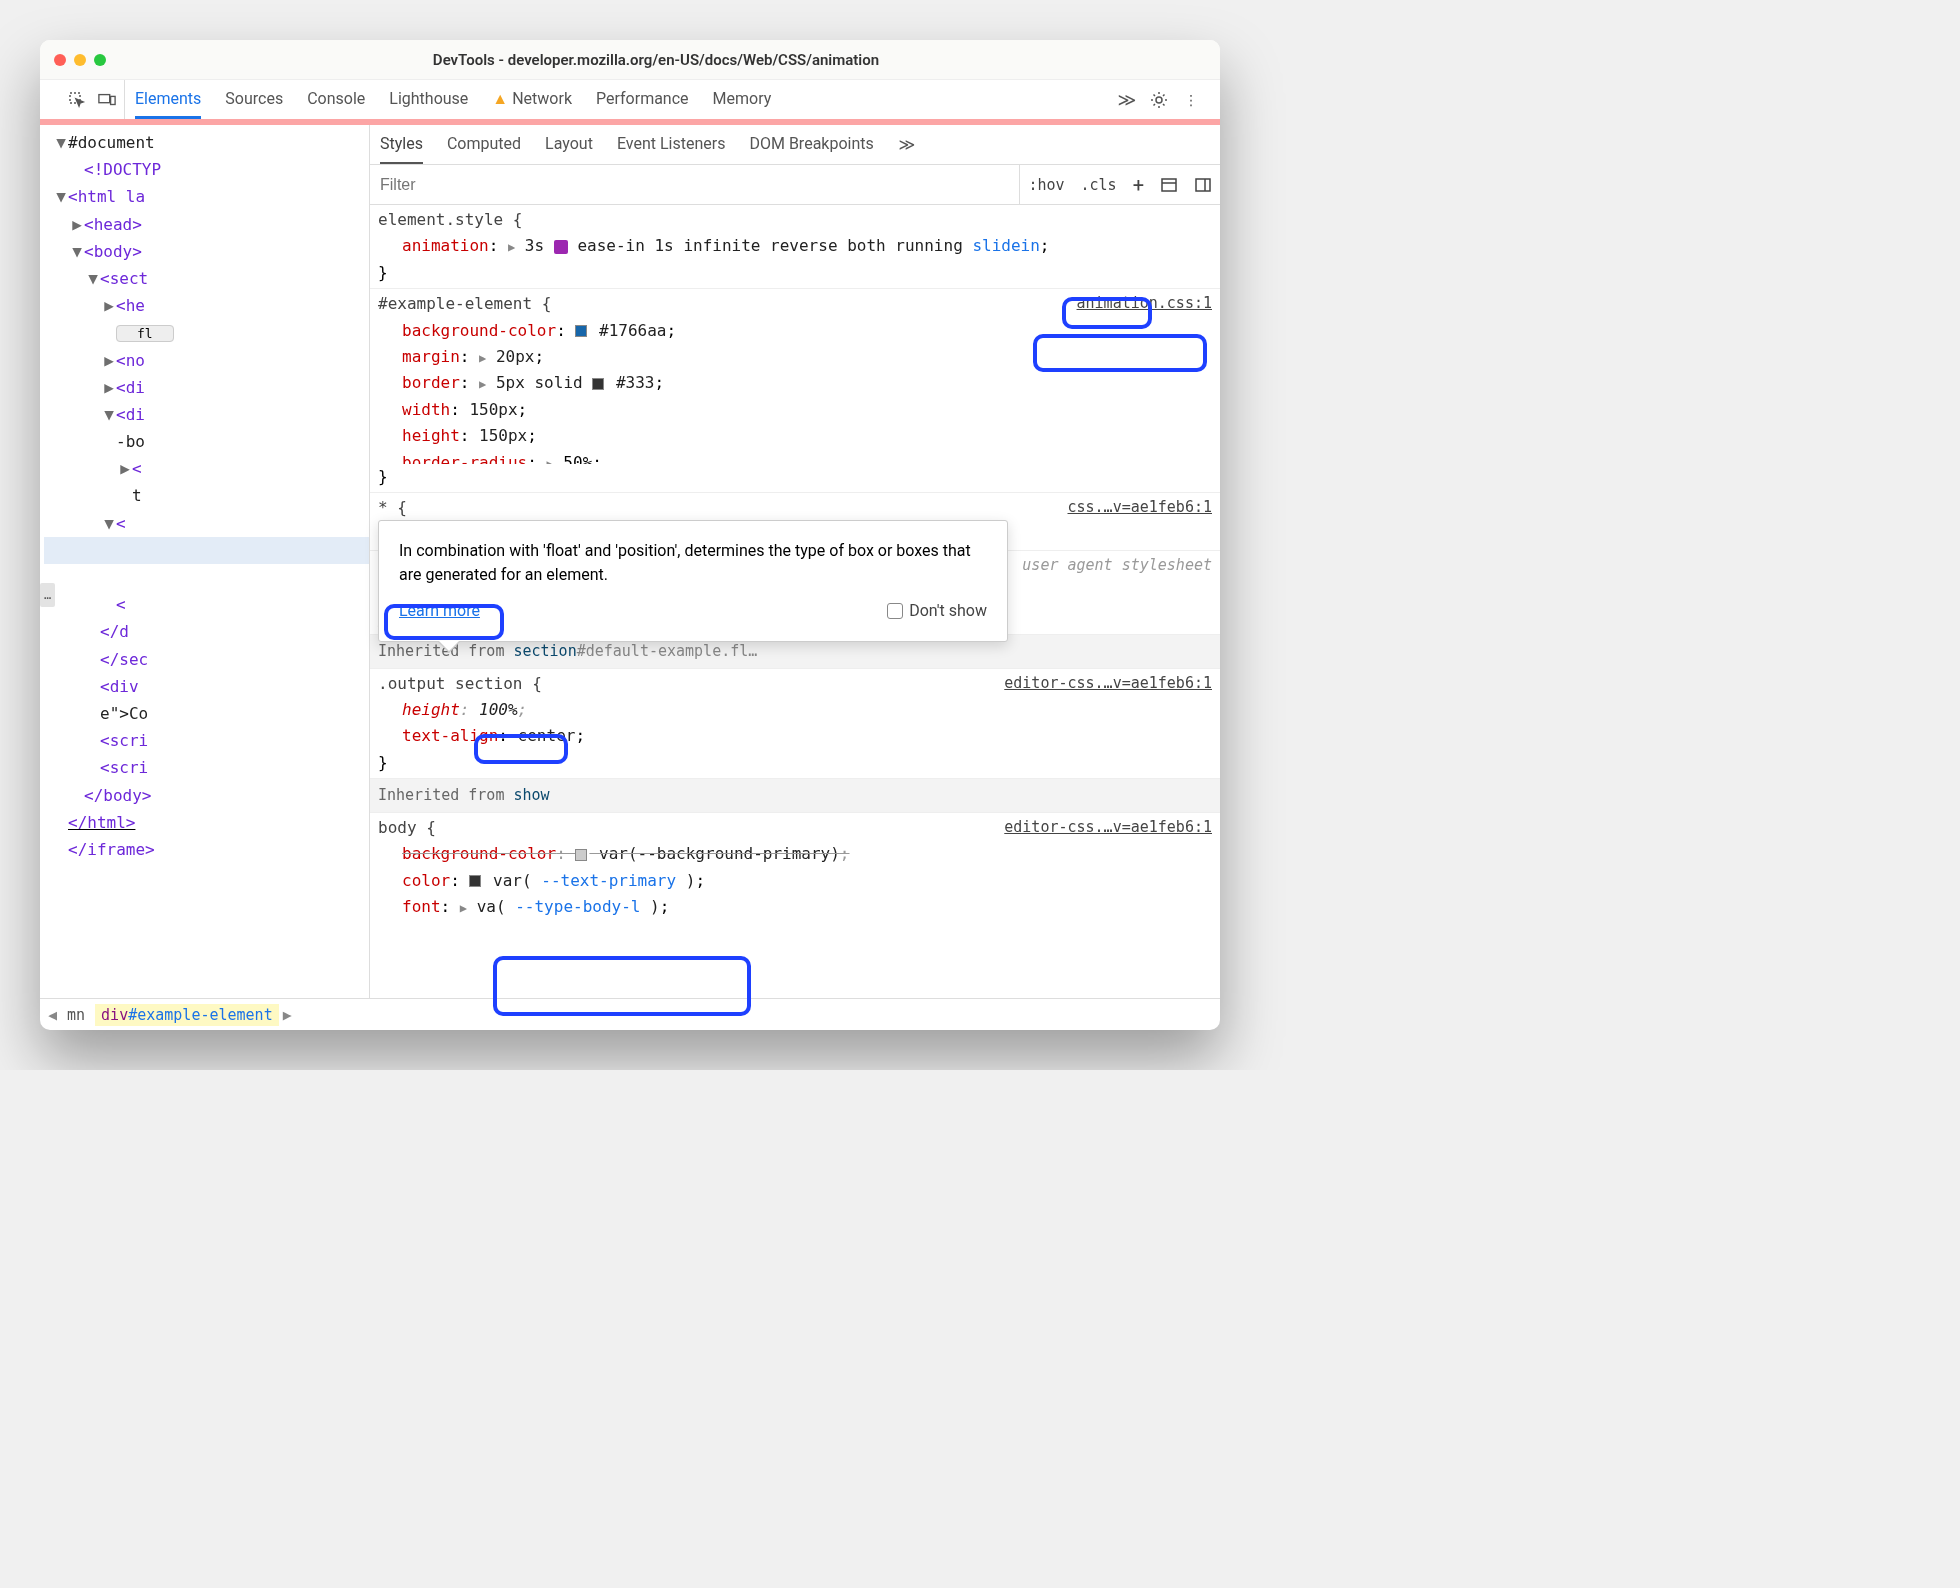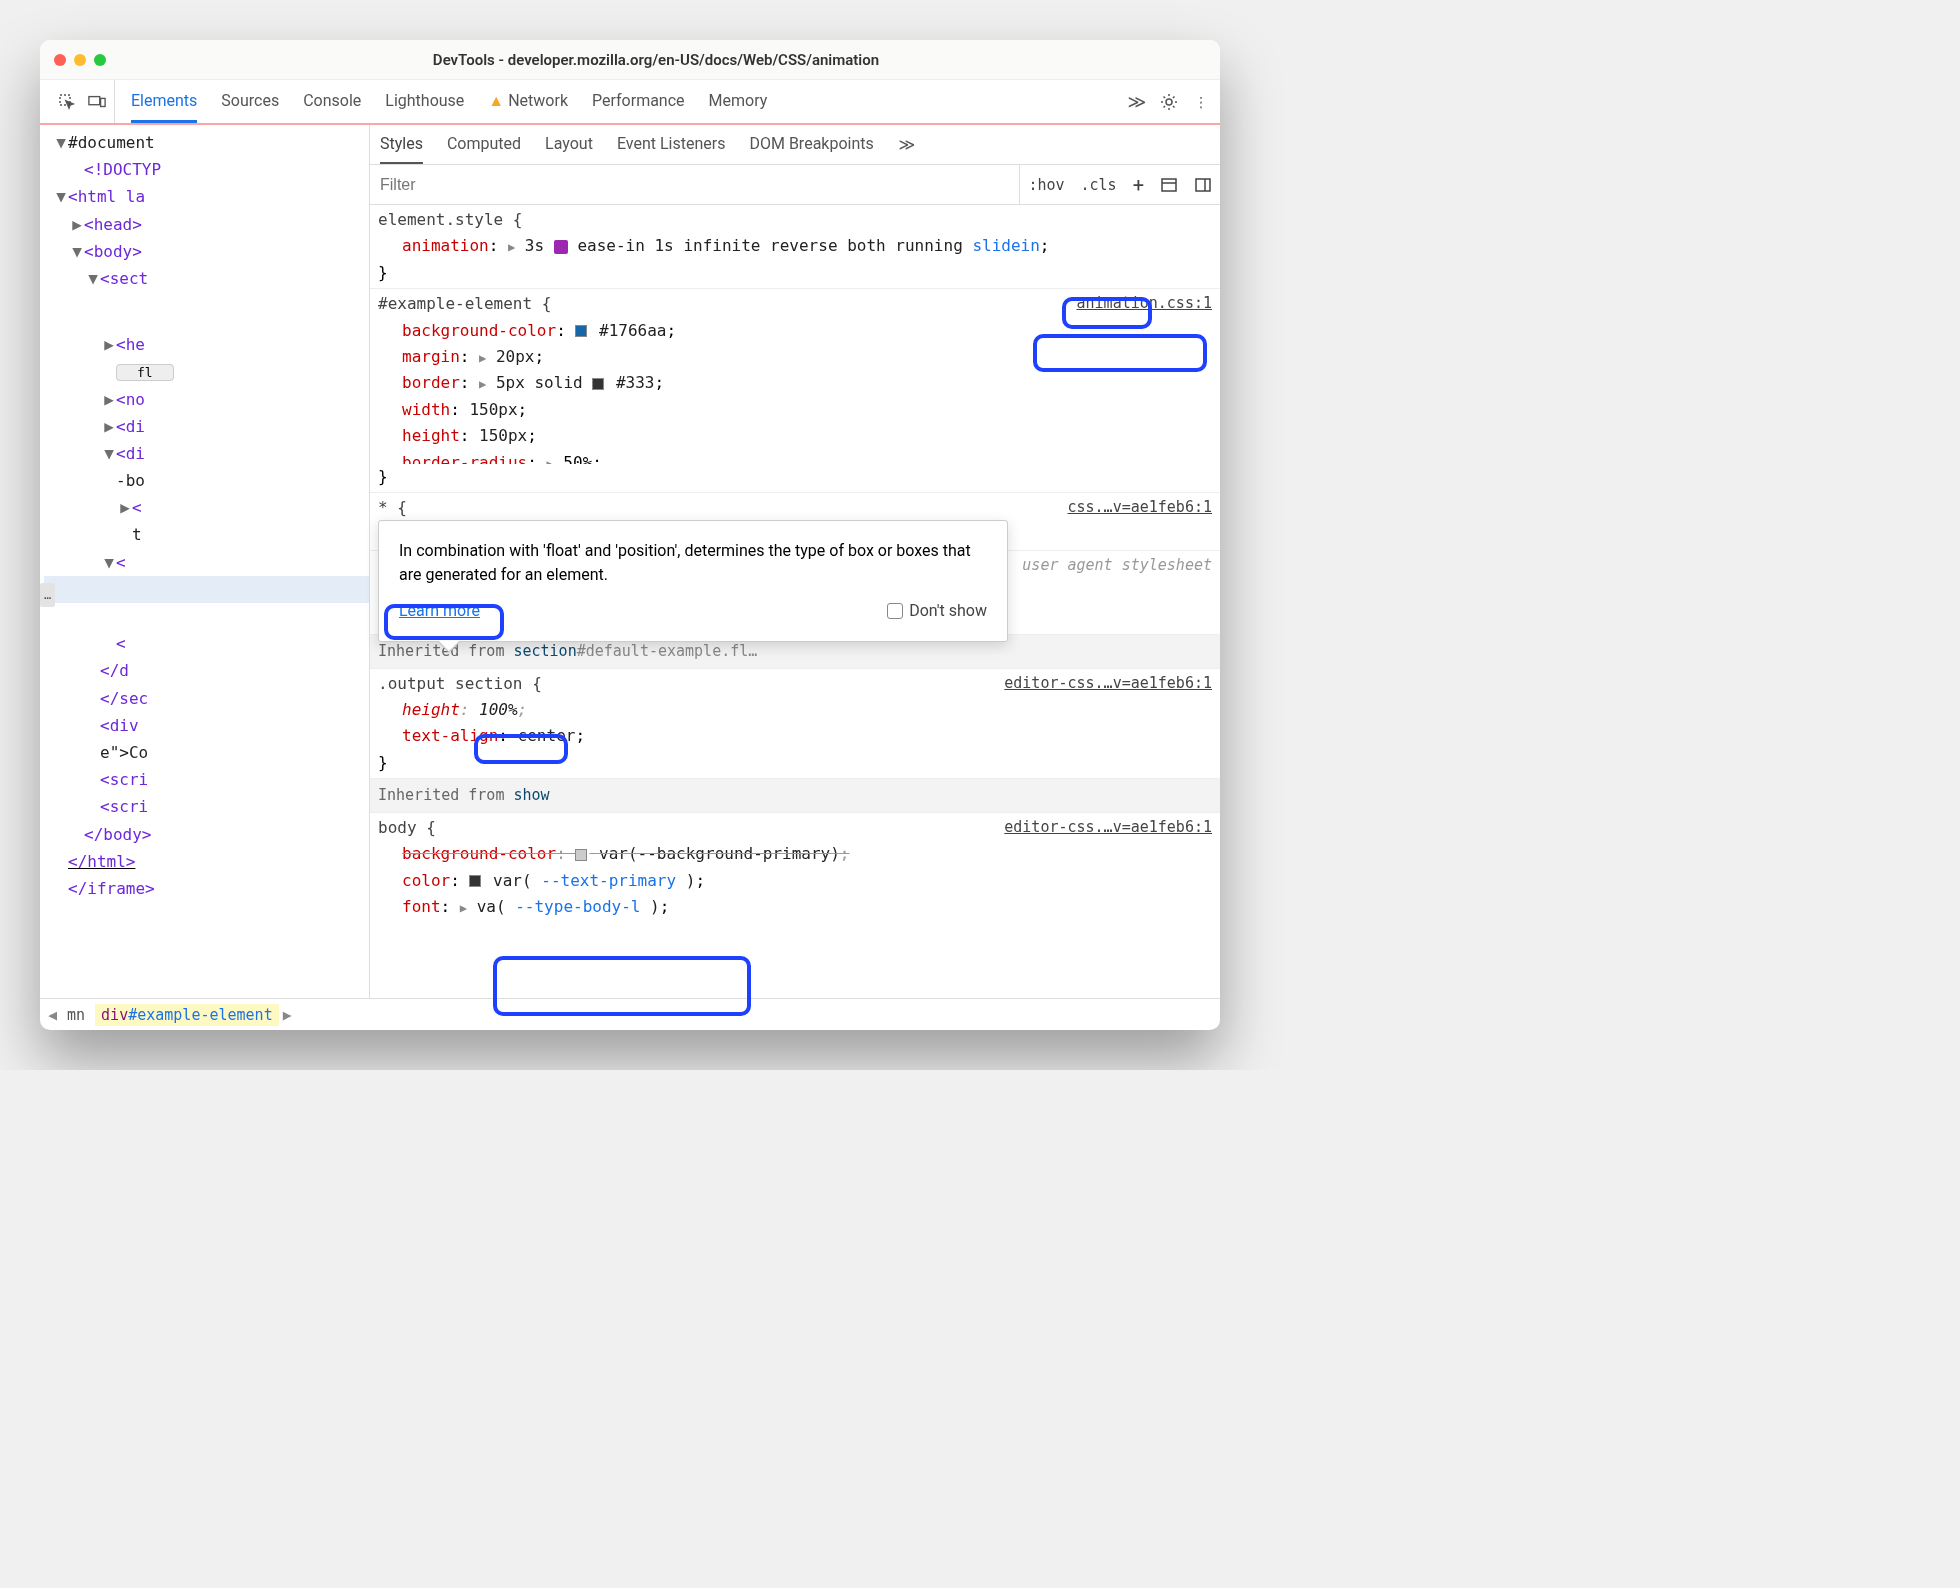--- a/index.html
+++ b/index.html
@@ -6,21 +6,21 @@
 body { font-family: -apple-system, BlinkMacSystemFont, "Segoe UI", Roboto, sans-serif; font-size: 14px; background: #f0f0f0; padding: 40px; }
 .mono { font-family: "SF Mono", Menlo, Monaco, Consolas, monospace; }
 .window { width: 1180px; height: 990px; background: #fff; border-radius: 10px; box-shadow: 0 30px 60px rgba(0,0,0,0.35); overflow: hidden; display: flex; flex-direction: column; position: relative; }
 .titlebar { height: 40px; background: #fafaf8; display: flex; align-items: center; padding: 0 14px; border-bottom: 1px solid #eee; }
 .traffic { display: flex; gap: 8px; }
 .dot { width: 12px; height: 12px; border-radius: 50%; }
 .red { background: #ff5f57; }
 .yellow { background: #febc2e; }
 .green { background: #28c840; }
 .title { flex: 1; text-align: center; font-weight: 600; font-size: 15px; color: #333; }
-.toolbar { height: 45px; display: flex; align-items: center; border-bottom: 2px solid #fca5a5; padding: 0 10px; gap: 16px; }
+.toolbar { height: 45px; display: flex; align-items: center; border-bottom: 6px solid #fca5a5; padding: 0 20px; gap: 10px; }
 .tool-icons { display: flex; gap: 12px; padding: 0 8px; border-right: 1px solid #ddd; height: 100%; align-items: center; }
 .icon { width: 18px; height: 18px; display: inline-flex; align-items: center; justify-content: center; color: #555; }
 .tabs { display: flex; gap: 24px; flex: 1; height: 100%; align-items: stretch; }
 .tab { display: flex; align-items: center; font-size: 16px; color: #555; cursor: pointer; border-bottom: 3px solid transparent; }
 .tab.active { color: #1a73e8; border-bottom-color: #1a73e8; }
 .tab .warn { color: #f5a623; margin-right: 4px; }
 .toolbar-right { display: flex; gap: 14px; align-items: center; color: #555; }
 .main { flex: 1; display: flex; overflow: hidden; }
 .tree { width: 330px; border-right: 1px solid #ddd; overflow: hidden; position: relative; font-size: 16px; line-height: 1.7; }
 .tree-content { padding: 4px 0 0 4px; }
@@ -121,21 +121,21 @@
   <div class="main">
 
     <div class="tree mono">
       <div class="tree-content" id="tree-content">
           <div class="tree-row" style="padding-left: 10px;"><span class="tri">▼</span><span class="text-node">#document</span></div>
           <div class="tree-row" style="padding-left: 26px;"><span class="tri"></span><span class="tag">&lt;!DOCTYP</span></div>
           <div class="tree-row" style="padding-left: 10px;"><span class="tri">▼</span><span class="tag">&lt;html la</span></div>
           <div class="tree-row" style="padding-left: 26px;"><span class="tri">▶</span><span class="tag">&lt;head&gt;</span></div>
           <div class="tree-row" style="padding-left: 26px;"><span class="tri">▼</span><span class="tag">&lt;body&gt;</span></div>
           <div class="tree-row" style="padding-left: 42px;"><span class="tri">▼</span><span class="tag">&lt;sect</span></div>
-          <div class="tree-row" style="padding-left: 58px; margin-top: 39px;"><span class="tri">▶</span><span class="tag">&lt;he</span></div>
+          <div class="tree-row" style="padding-left: 58px;"><span class="tri">▶</span><span class="tag">&lt;he</span></div>
           <div class="tree-row" style="padding-left: 58px;"><span class="tri"></span><span style="background:#eee;border:1px solid #ccc;border-radius:4px;padding:0 20px;font-size:13px">fl</span></div>
           <div class="tree-row" style="padding-left: 58px;"><span class="tri">▶</span><span class="tag">&lt;no</span></div>
           <div class="tree-row" style="padding-left: 58px;"><span class="tri">▶</span><span class="tag">&lt;di</span></div>
           <div class="tree-row" style="padding-left: 58px;"><span class="tri">▼</span><span class="tag">&lt;di</span></div>
           <div class="tree-row" style="padding-left: 58px;"><span class="tri"></span><span class="text-node">-bo</span></div>
           <div class="tree-row" style="padding-left: 74px;"><span class="tri">▶</span><span class="tag">&lt;</span></div>
           <div class="tree-row" style="padding-left: 74px;"><span class="tri"></span><span class="text-node">t</span></div>
           <div class="tree-row" style="padding-left: 58px;"><span class="tri">▼</span><span class="tag">&lt;</span></div>
           <div class="tree-row hl" style="padding-left: 74px;"><span class="tri"></span><span class="text-node"></span></div>
           <div class="tree-row" style="padding-left: 74px;"><span class="tri"></span><span class="text-node"></span></div>

